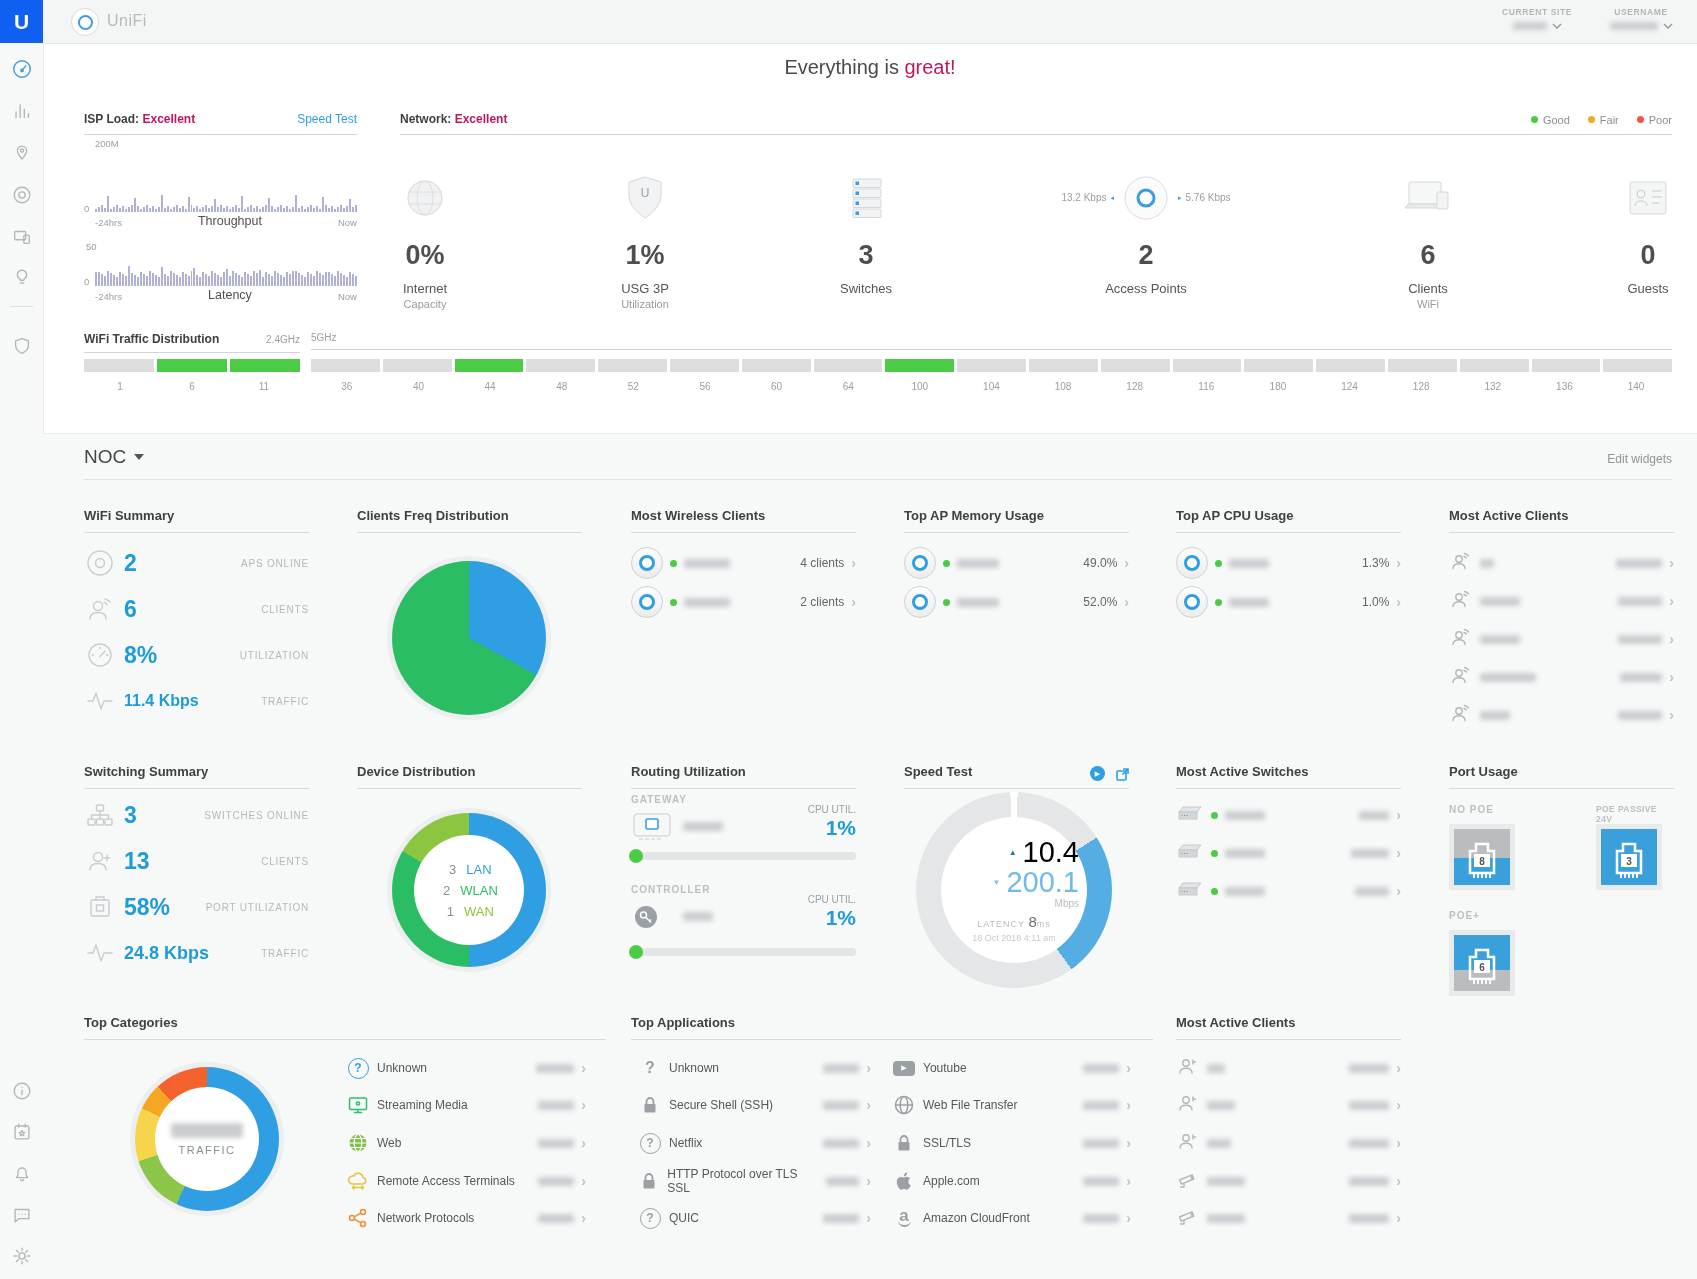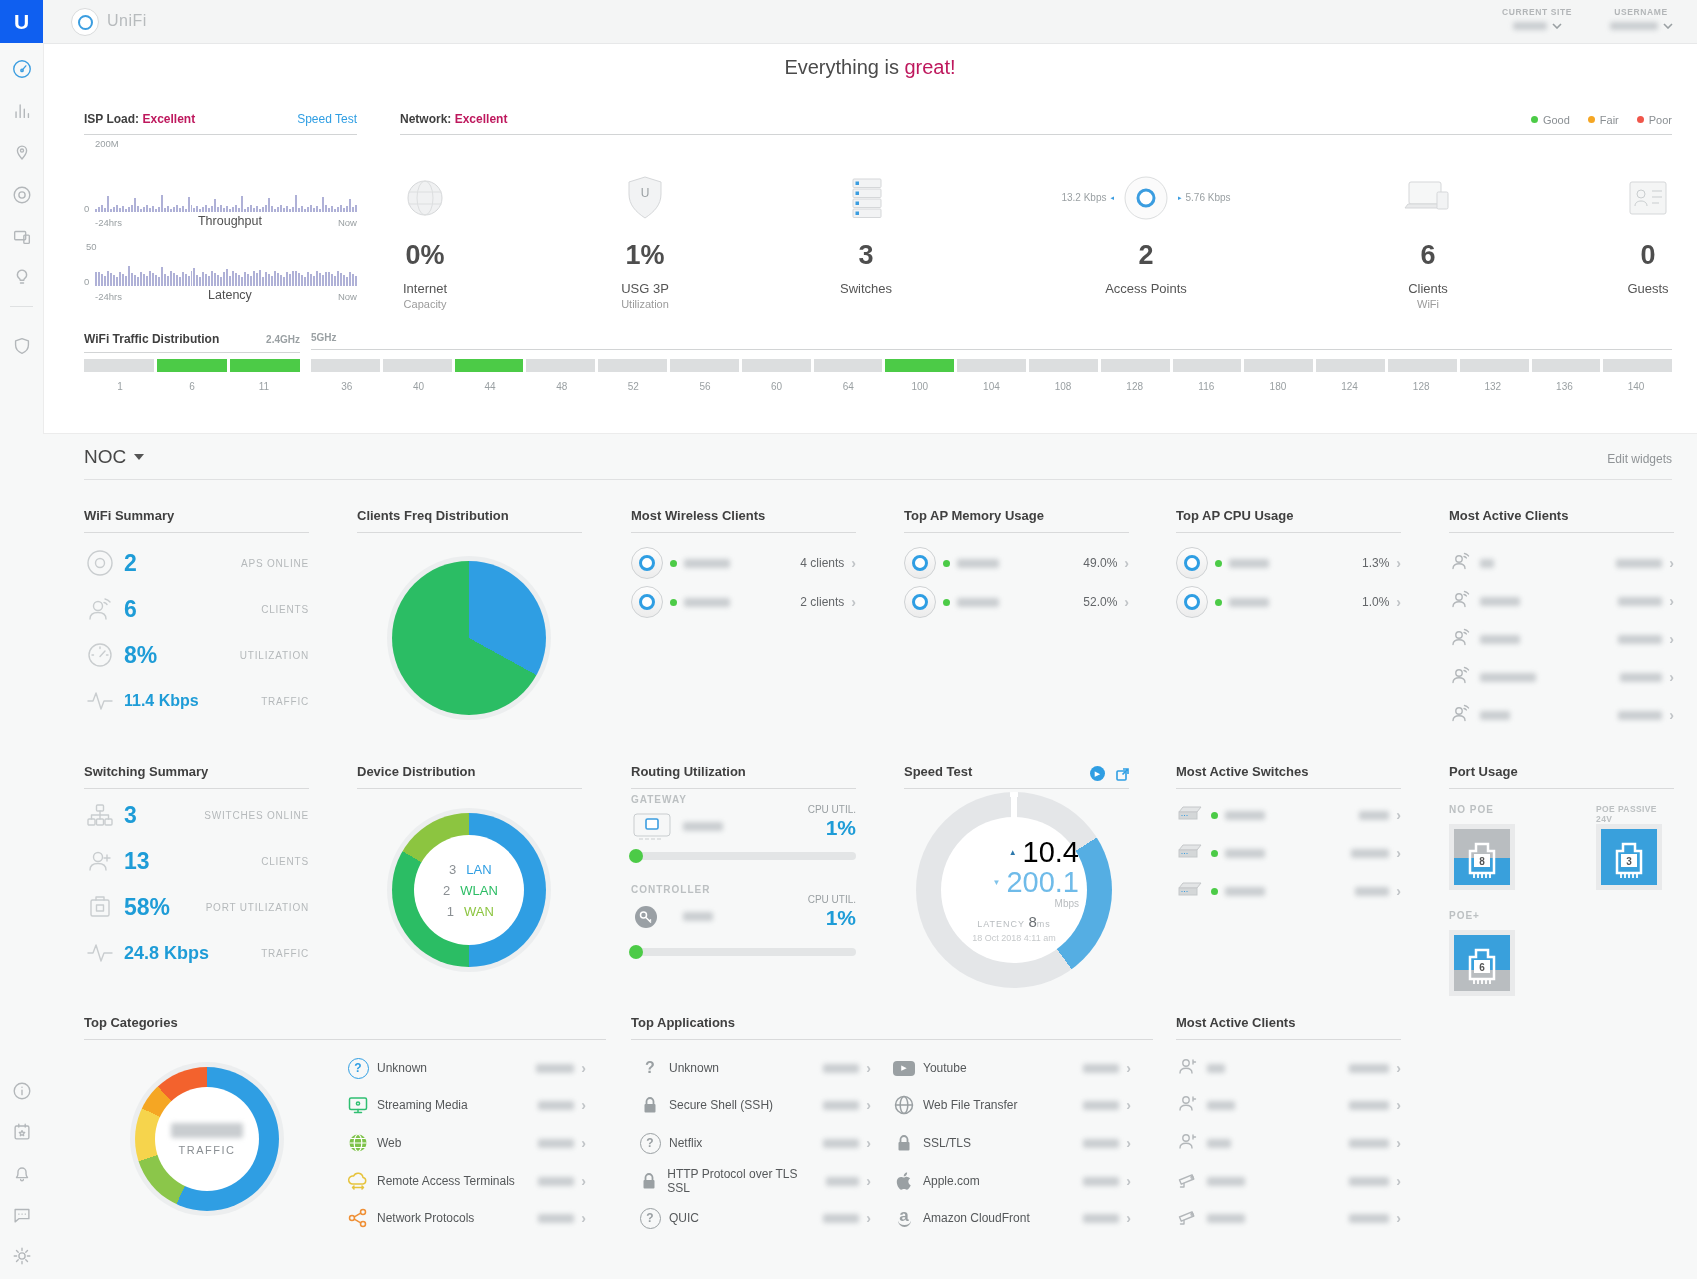--- a/index.html
+++ b/index.html
@@ -56,21 +56,21 @@
   .txrx{position:absolute;top:22px;font-size:10px;color:#9aa0a3;white-space:nowrap;display:flex;align-items:center;gap:4px}
   .txrx b{color:#3b9de0;font-size:7px;font-weight:normal}
 
   
   .bandbar{display:flex;gap:3px}
   .seg{flex:1;height:13px}
   .chrow{display:flex}
   .chlbl{flex:1;text-align:center;font-size:10px;color:#9aa0a3}
   .bandhead{border-bottom:1px solid #d2d4d5;padding-bottom:6px;font-size:12px;color:#3f3f3f;font-weight:bold;
     display:flex;justify-content:space-between;align-items:baseline}
-  .bandunit{font-size:10px;color:#9aa0a3;font-weight:bold}
+  .bandunit{font-size:10px;color:#9aa0a3;font-weight:normal}
 
   
   .nocbg{left:43px;top:433px;width:1654px;height:846px;background:#f7f8f8;border-top:1px solid #ececec}
   .noctitle{font-size:19px;color:#474747;display:flex;align-items:center;gap:8px;cursor:pointer}
   .noctitle .tri{width:0;height:0;border-left:5px solid transparent;border-right:5px solid transparent;border-top:6px solid #555}
   .editw{font-size:12px;color:#8f9396;cursor:pointer}
   .nocline{border-top:1px solid #e0e1e2}
 
   .widget{position:absolute;width:225px}
   .wtitle{margin:0;font-size:13px;color:#404040;font-weight:bold;padding-bottom:9px;border-bottom:1px solid #d9dadb}

